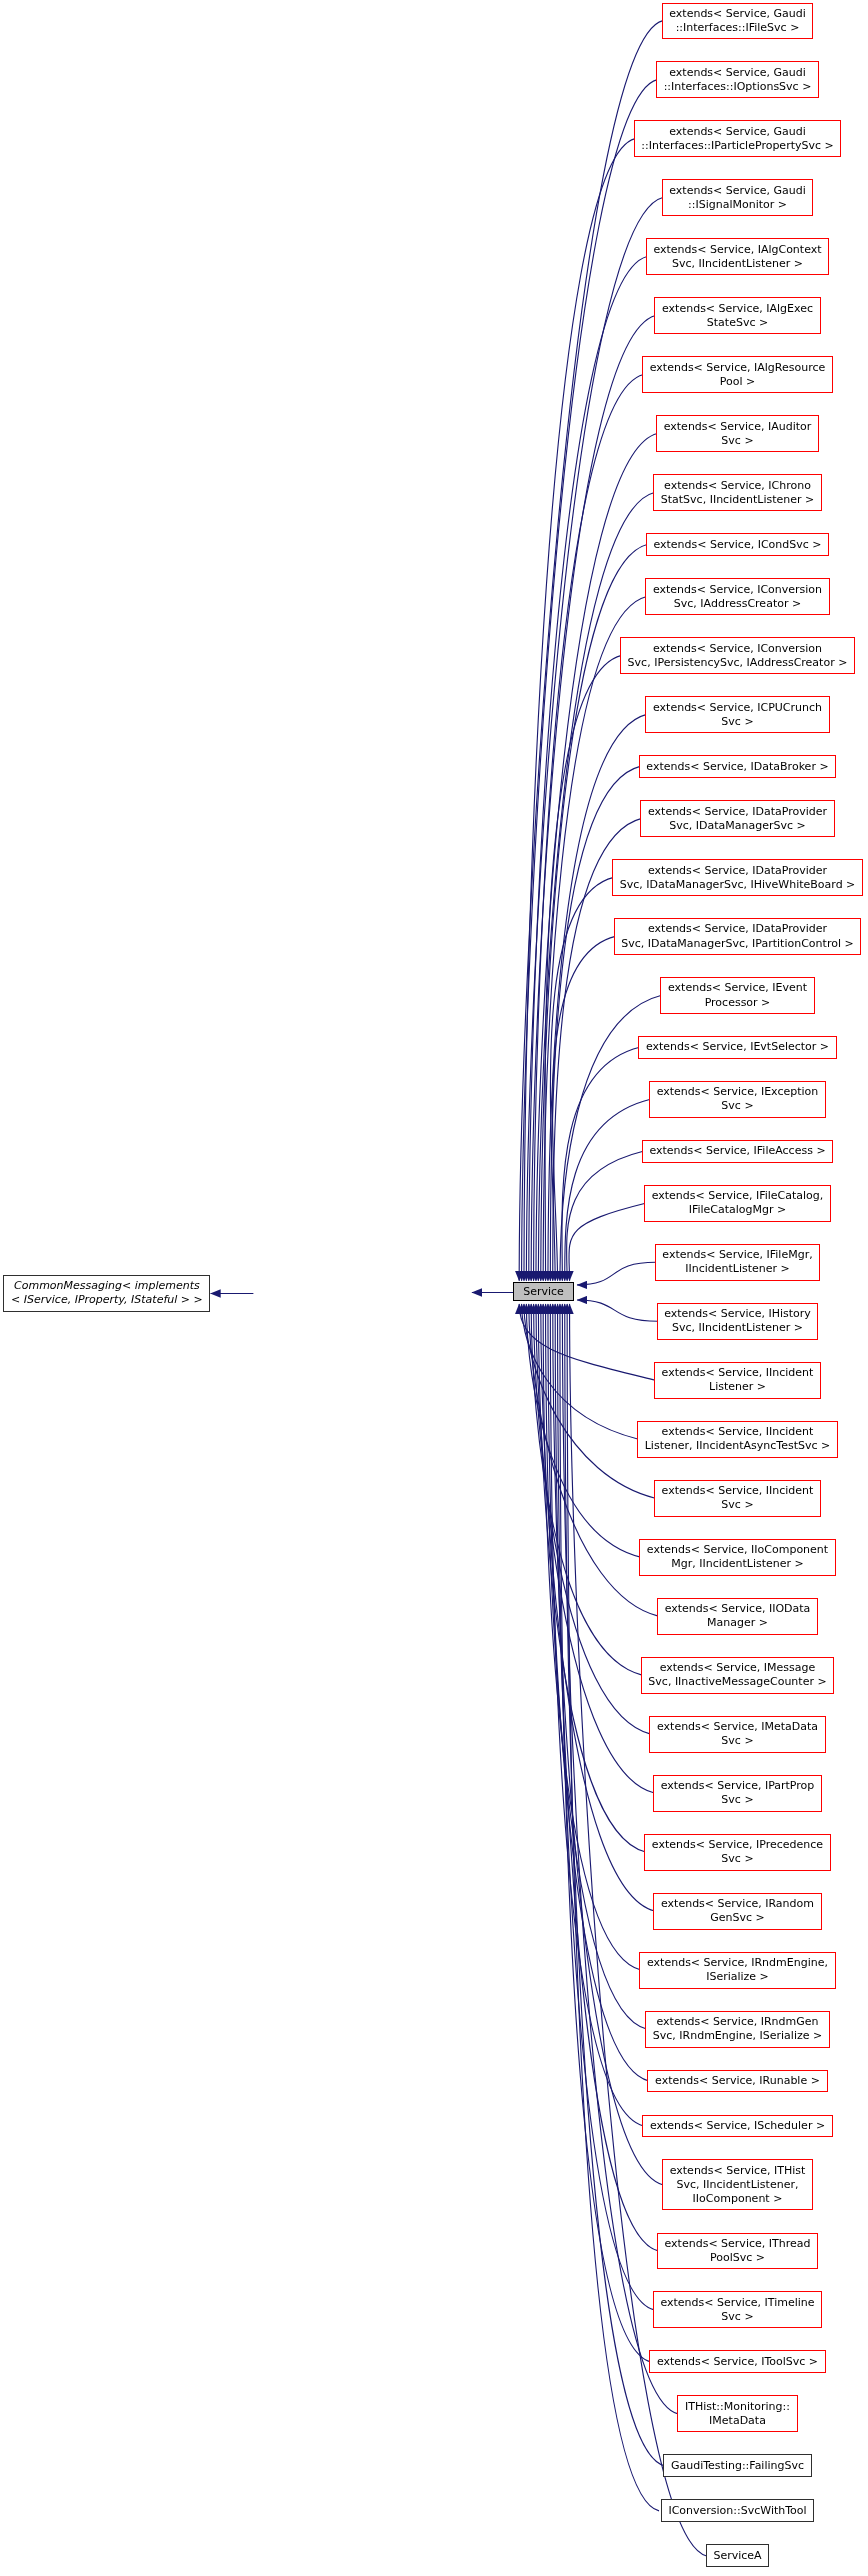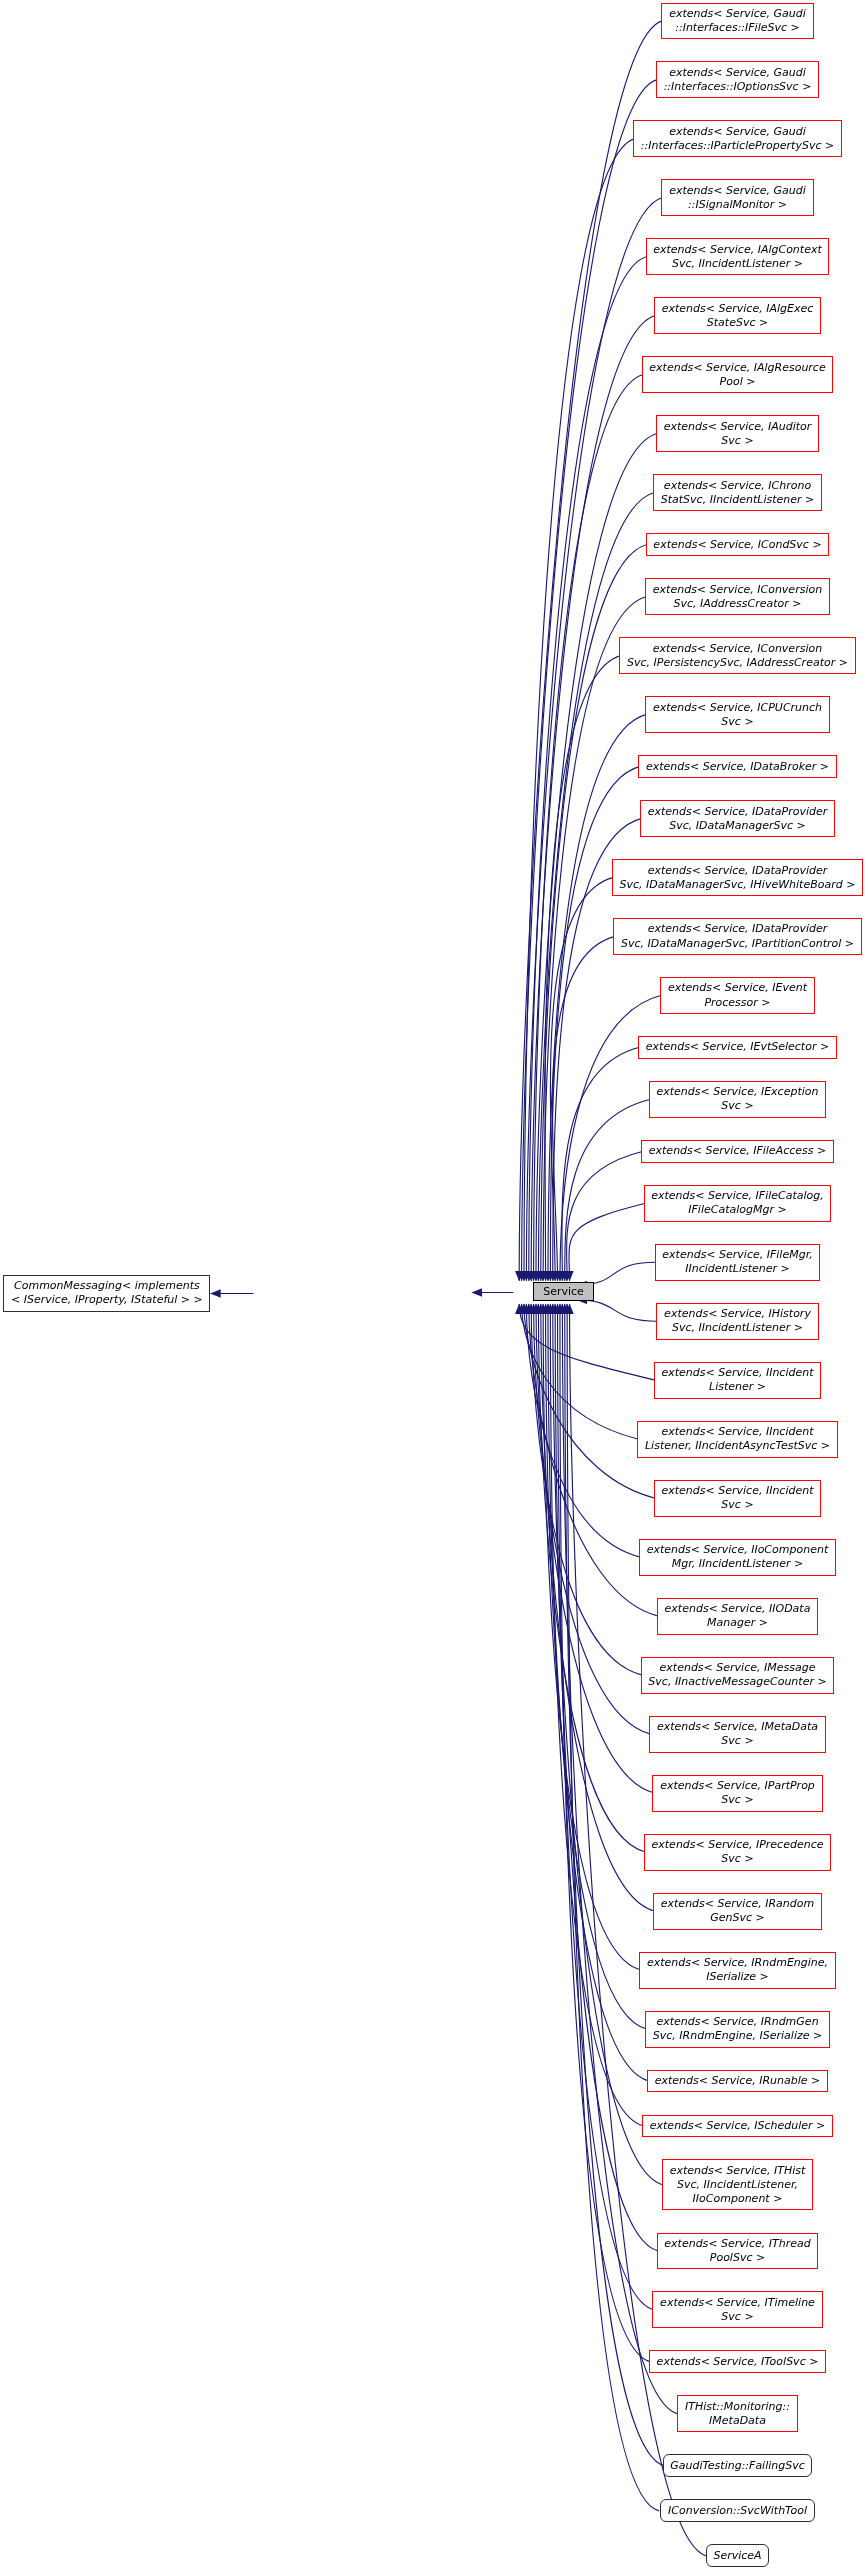--- a/index.html
+++ b/index.html
@@ -13,30 +13,29 @@
     background:#ffffff;text-align:center;line-height:1.28;
     padding:3.4px 6.7px;box-sizing:border-box;white-space:nowrap;
   }
   .base{position:absolute;border:1.3px solid var(--blackBorder);}
   #node-common{left:3.4px;top:1275px;font-style:italic;}
   #node-property{left:253px;top:1266px;}
   #service-node{
     position:absolute;left:513px;top:1282px;
     background:var(--currentFill);border:1.7px solid #000000;
     padding:1.7px 9.2px;
-    margin-left:20px;
   }
   #derived-col{
     position:absolute;left:584px;top:2.5px;width:307px;height:2565px;
     display:flex;flex-direction:column;justify-content:space-between;
     align-items:center;
   }
-  .derived{border:1.3px solid;font-style:italic;}
+  .derived{border:1.3px solid;}
   .derived.red{border-color:var(--redBorder);}
-  .derived.black{border-color:var(--blackBorder);border-radius:6px;}
+  .derived.black{border-color:var(--blackBorder);}
   .edge{fill:none;stroke:var(--edgeColor);stroke-width:1.35px;}
 </style>
 </head>
 <body>
 
 <div id="diagram" style="--edgeColor: #191970; --redBorder: #ff0000; --blackBorder: #2f2f2f; --currentFill: #bfbfbf;">
   <svg id="edges" xmlns="http://www.w3.org/2000/svg" viewBox="0 0 1036 3072" width="869" height="2576">
       <defs>
         <marker id="arr" markerUnits="userSpaceOnUse" markerWidth="13" markerHeight="10" refX="12" refY="5" orient="auto">
           <path d="M0,0 L12.5,5 L0,10 z" fill="#191970"></path>

